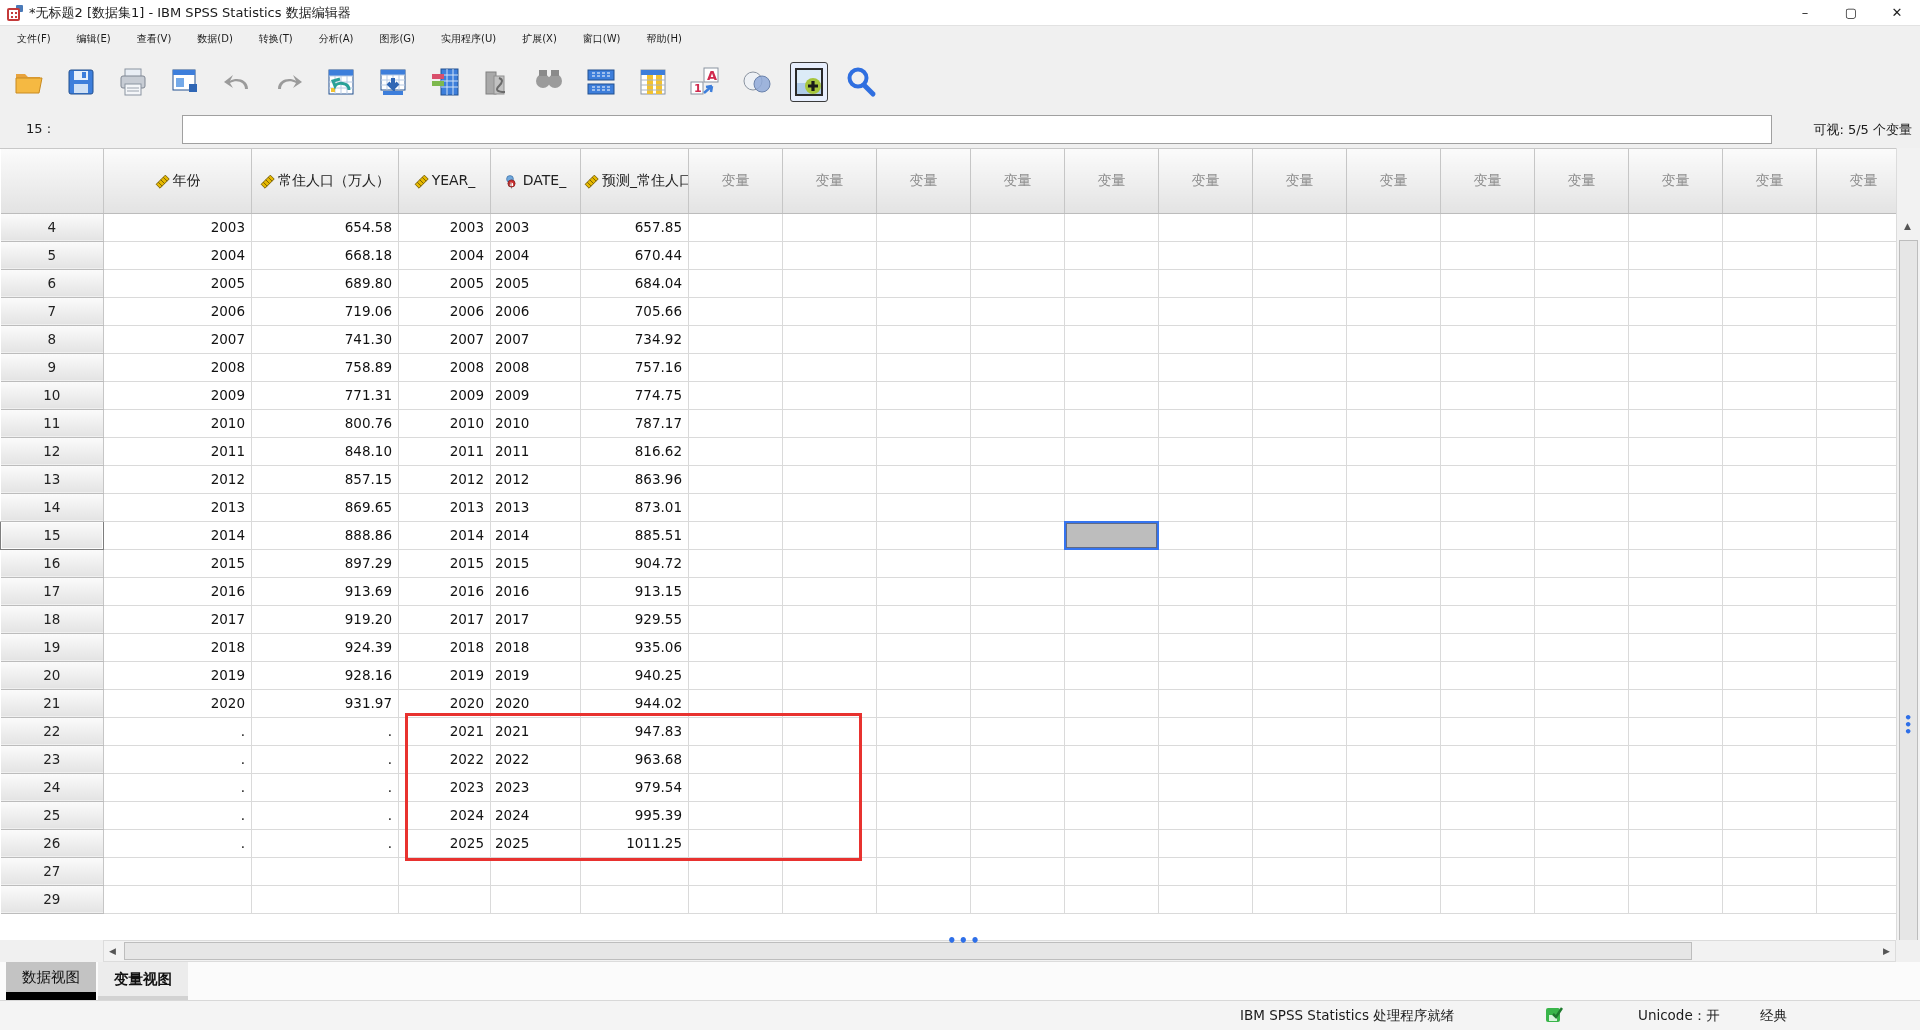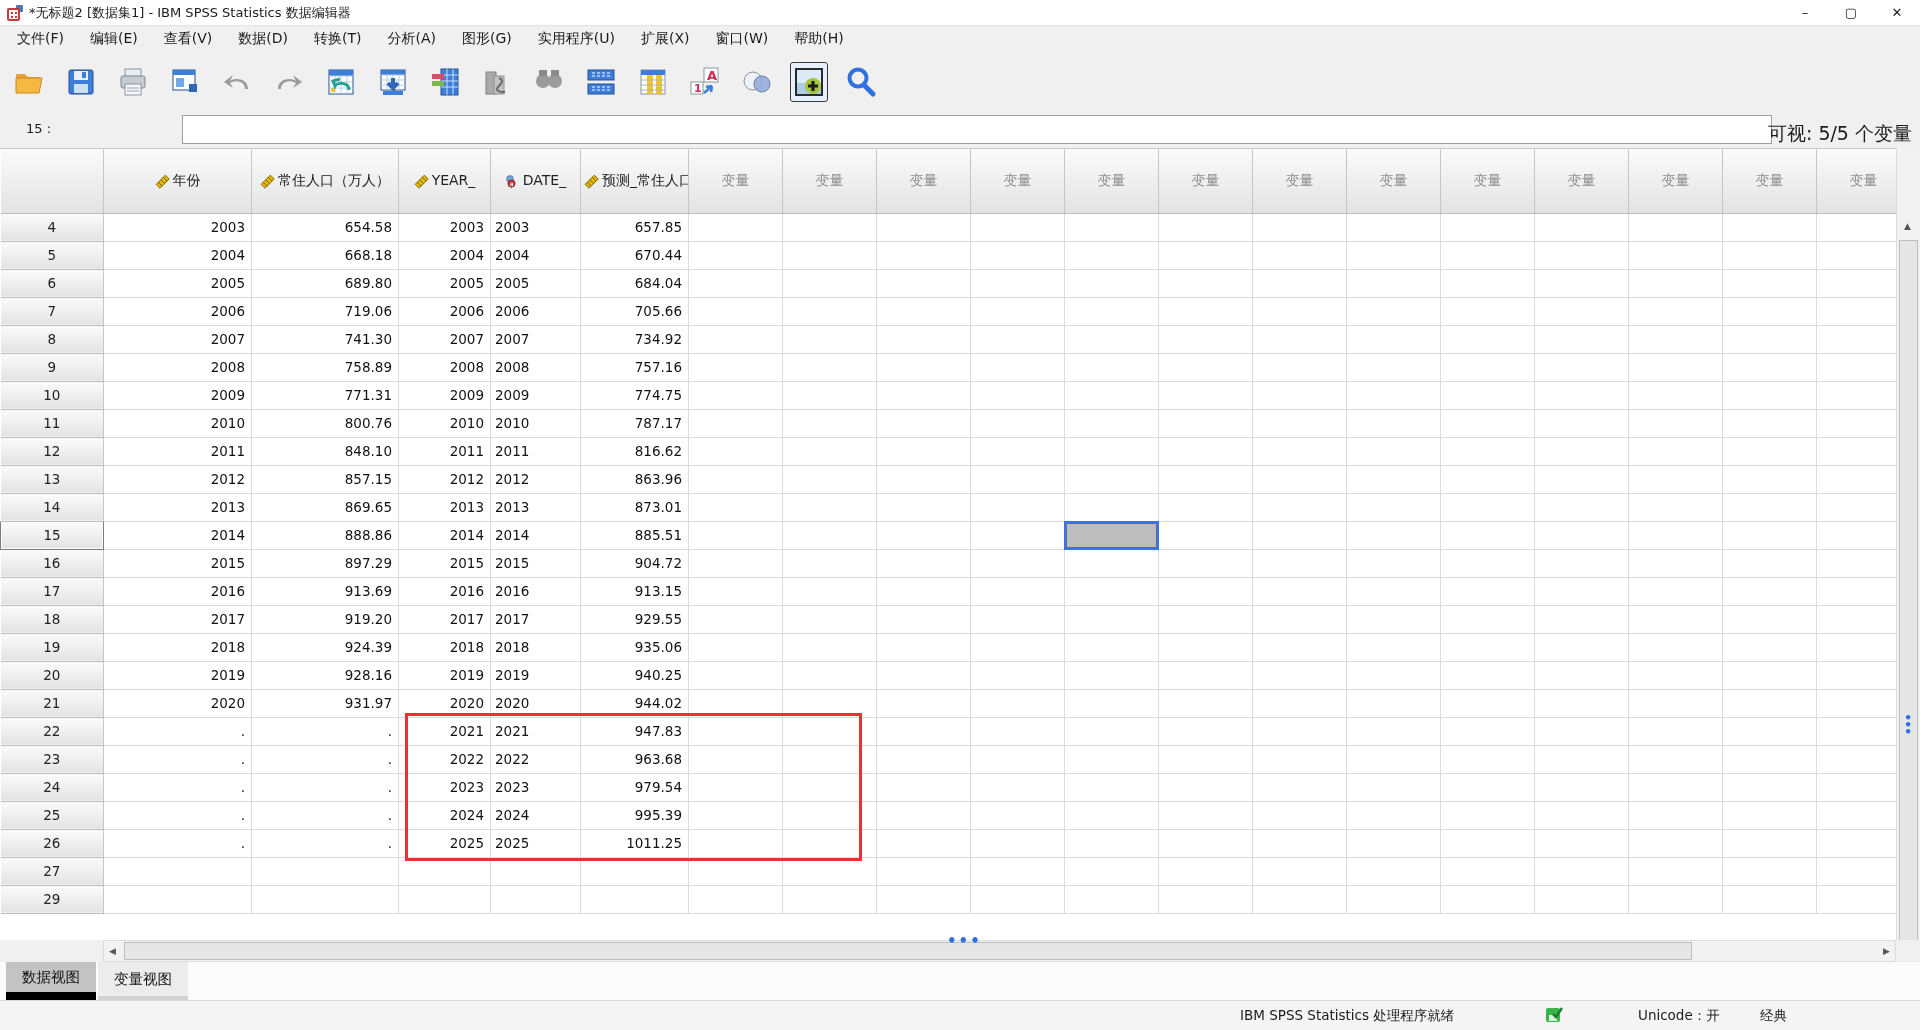--- a/index.html
+++ b/index.html
@@ -16,34 +16,34 @@
                repeating-linear-gradient(90deg,#fff 0 2px, transparent 2px 4px); }
   .app-icon .g3{ position:absolute; right:0; top:0; width:7px; height:7px; background:#4a7ab8; border-radius:1px; }
   .title-text { font-size:13px; color:#1a1a1a; }
   .win-btns { margin-left:auto; display:flex; height:100%; }
   .win-btn { width:46px; height:100%; display:flex; align-items:center; justify-content:center;
     font-size:13px; color:#222; }
 
   
   .menubar { position:absolute; left:0; top:26px; width:1920px; height:26px;
     background:#f0f0f0; display:flex; align-items:center; padding-left:4px; }
-  .menu-item { font-size:14px; color:#1a1a1a; padding:3px 13px; white-space:nowrap;text-align:right; }
+  .menu-item { font-size:10px; color:#1a1a1a; padding:3px 13px; white-space:nowrap;text-align:right; }
 
   
   .toolbar { position:absolute; left:0; top:52px; width:1920px; height:60px;
     background:#f0f0f0; display:flex; align-items:center; gap:14px; padding-left:10px; }
   .tb { width:38px; height:40px; display:flex; align-items:center; justify-content:center; border-radius:3px; }
   .tb.pressed { border:1.5px solid #3a3a3a; background:#e7eefc; }
 
   
   .cellref { position:absolute; left:0; top:112px; width:1920px; height:36px; background:#f0f0f0; }
   .cellref .rowlab { position:absolute; left:10px; top:9px; font-size:13px; color:#1a1a1a;margin-left:16px; }
   .cellref input { position:absolute; left:182px; top:3px; width:1590px; height:29px;
     border:1px solid #a0a0a0; background:#fff; font-size:13px; padding:0 4px; }
-  .cellref .vis { position:absolute; right:8px; top:9px; font-size:19px; color:#1a1a1a; }
+  .cellref .vis { position:absolute; right:8px; top:9px; font-size:13px; color:#1a1a1a; }
 
   
   .gridwrap { position:absolute; left:0; top:148px; width:1896px; height:792px;
     overflow:hidden; background:#fff; border-top:1px solid #c8c8c8; }
   table.grid { border-collapse:collapse; table-layout:fixed; width:1910px; }
   table.grid td, table.grid th { overflow:hidden; white-space:nowrap; }
   tr.hdr { height:64px; }
   tr.r { height:28px; }
   th.colhead, td.rowhead {
     background:linear-gradient(#fbfbfb,#e3e3e3);
@@ -77,21 +77,21 @@
     background:#f2f2f2; border-left:1px solid #dcdcdc; }
   .vscroll .thumb { position:absolute; left:2px; top:92px; width:19px; height:730px;
     background:#e6e6e6; border:1px solid #bdbdbd; }
   .dots-v { position:absolute; left:7px; top:566px; color:#2e6fe8; font-size:13px; font-weight:bold; line-height:7px; }
   .corner { position:absolute; left:1896px; top:940px; width:24px; height:22px; background:#f0f0f0; }
 
   
   .tabsrow { position:absolute; left:0; top:962px; width:1920px; height:38px; background:#fbfbfb; display:flex; padding-left:6px; }
   .vtab { height:38px; padding:0 16px; display:flex; align-items:center; font-size:14.5px; color:#111; }
   .vtab.active { background:#c3c3c3; border-bottom:8px solid #000000; }
-  .vtab.inactive { background:#ececec; border-bottom:4px solid #d2d2d2; margin-left:2px; }
+  .vtab.inactive { background:#ececec; border-bottom:4px solid #d2d2d2; margin-left:2px;font-weight:bold; }
 
   
   .statusbar { position:absolute; left:0; top:1000px; width:1920px; height:44px;
     background:#f4f4f4; border-top:1px solid #d8d8d8; font-size:13.5px; color:#1a1a1a; }
   .st-ready { position:absolute; left:1240px; top:6px; }
   .st-icon { position:absolute; left:1545px; top:5px; width:18px; height:18px; }
   .st-unicode { position:absolute; left:1638px; top:6px; }
   .st-classic { position:absolute; left:1760px; top:6px; }
 </style>
 </head>

